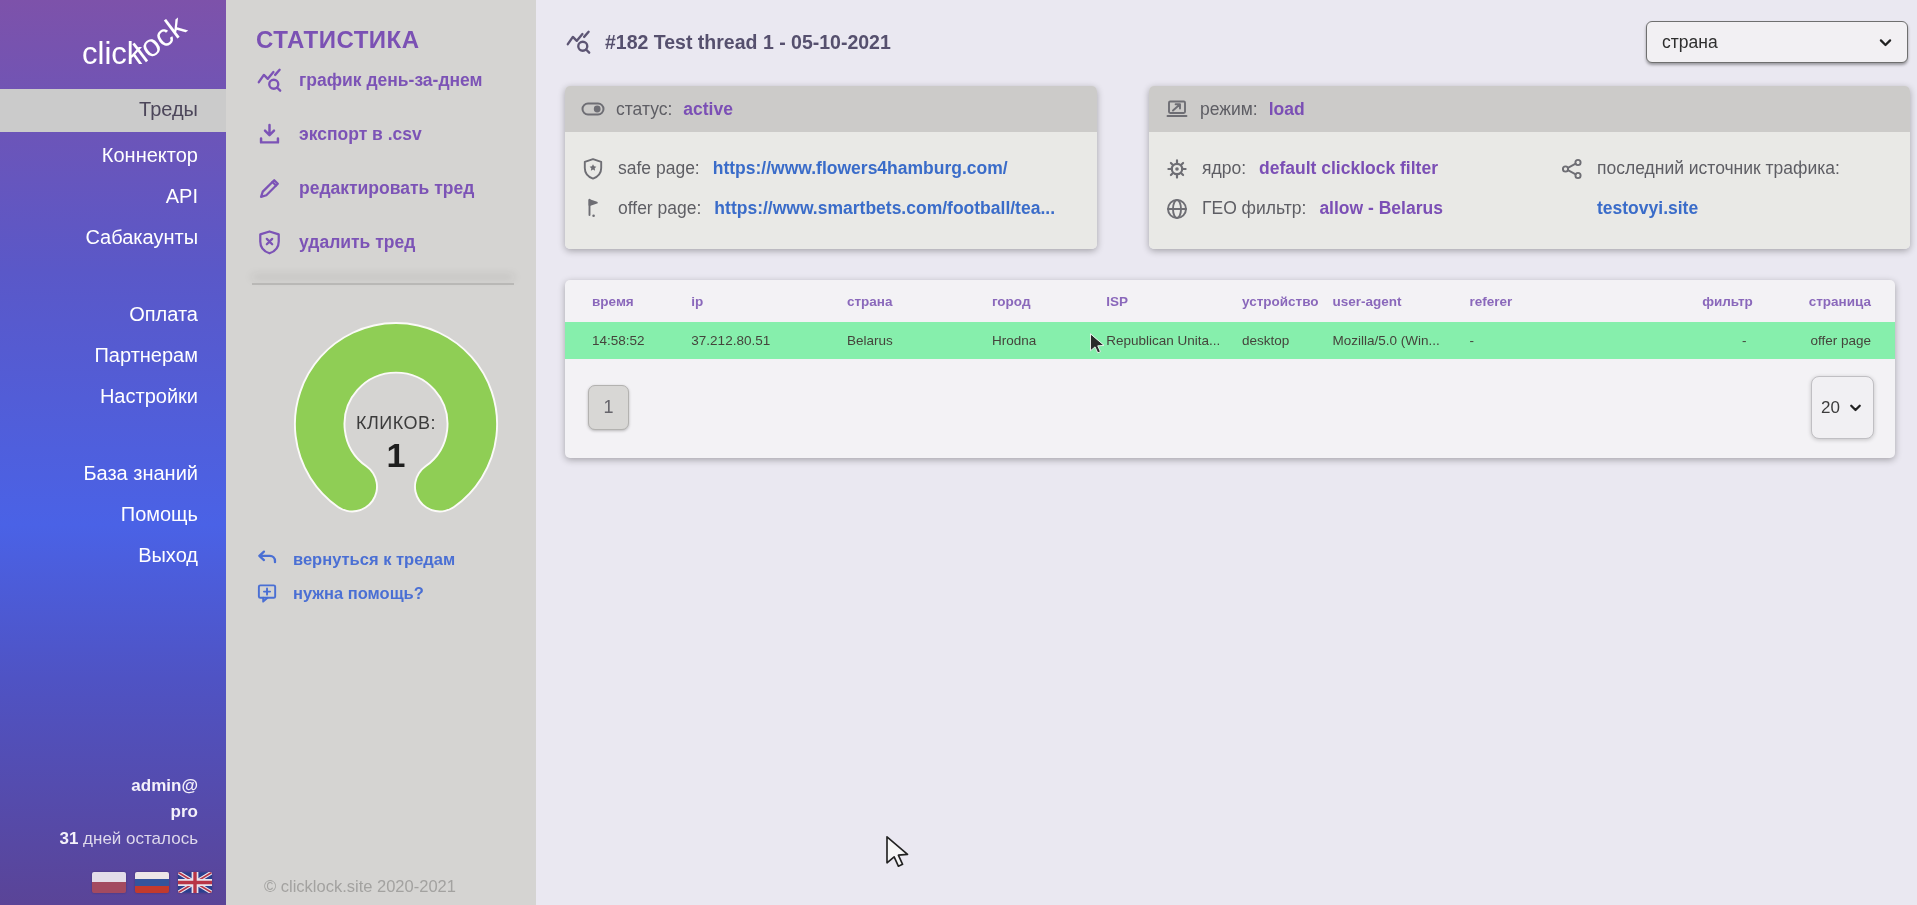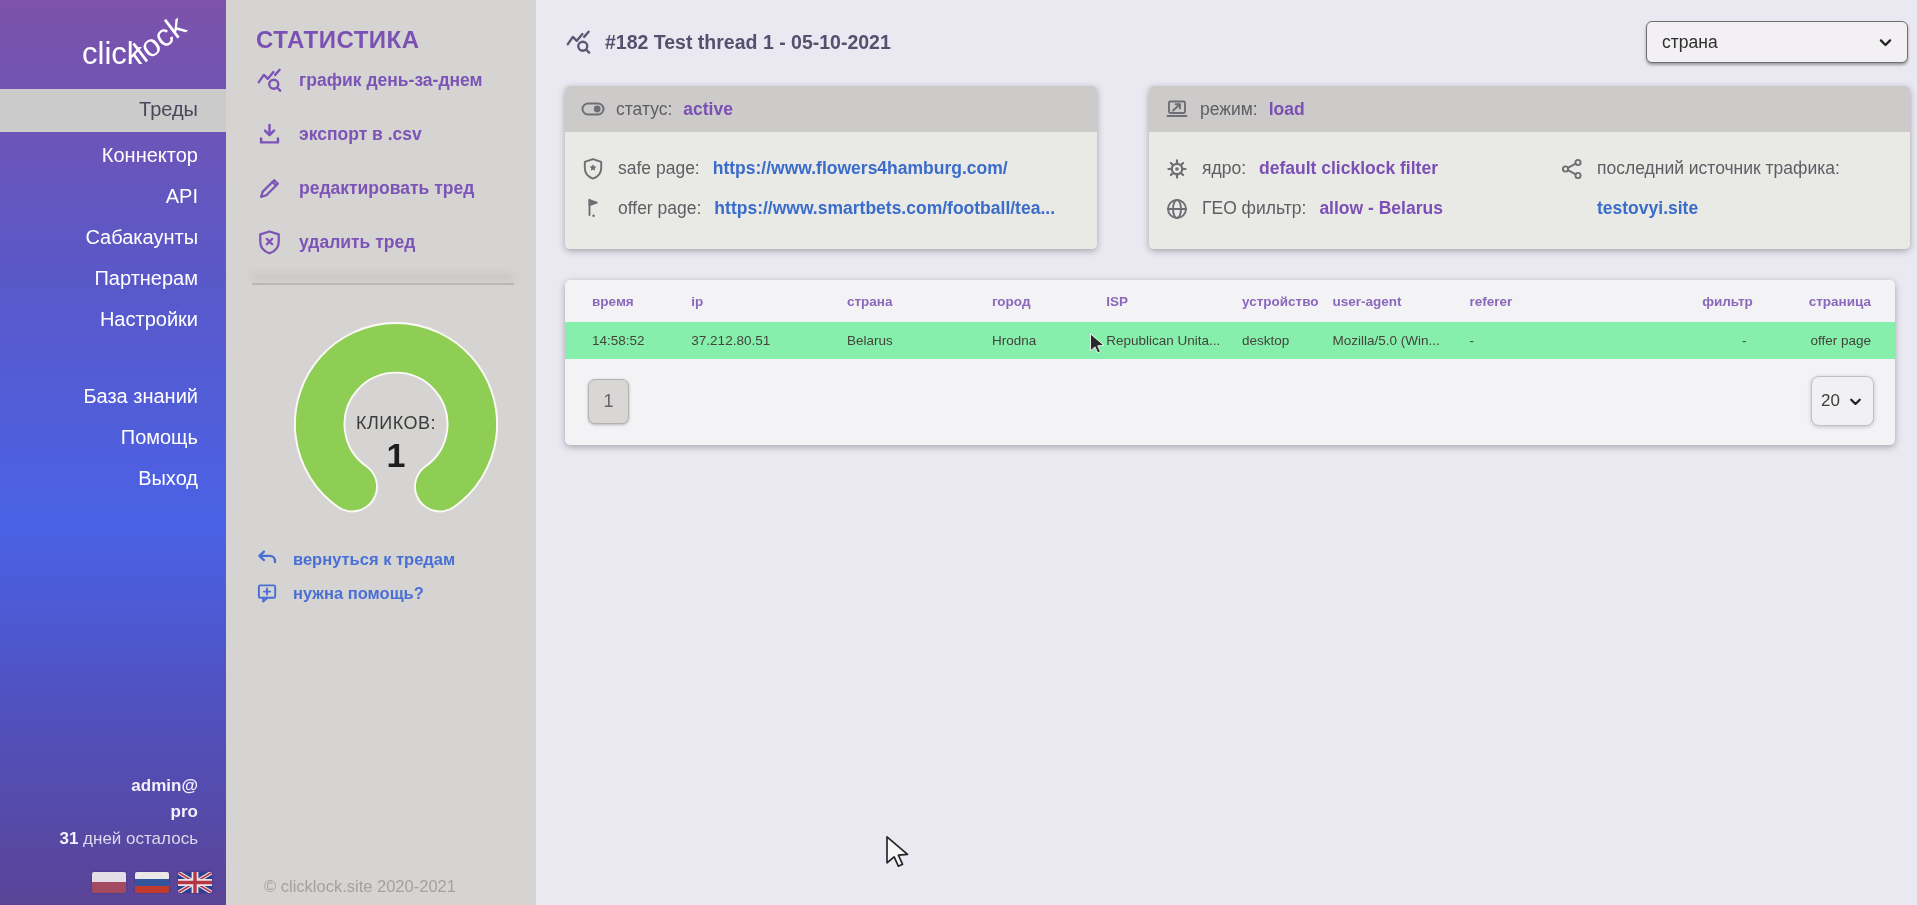--- a/index.html
+++ b/index.html
@@ -79,21 +79,21 @@
   .thead { padding:14px 0 13px; color:#8a68bb; font-weight:bold; font-size:13.5px; }
   .thead > div, .trow > div { padding-right:6px; white-space:nowrap; overflow:hidden; }
   .c0 { padding-left:27px; }
   .c9 { text-align:right; padding-right:24px !important; }
   .trow { background:#86efac; padding:11px 0; font-size:13.5px; color:#45443c; cursor:default; }
   .trow .c8 { text-align:center; }
   .tfoot { display:flex; justify-content:space-between; align-items:center; padding:17px 21px 19px 23px; }
   .page-btn { width:41px; height:45px; background:#d8d7d5; border:1px solid #b3b2b0; border-radius:7px;
     color:#66656b; font-size:18px; display:flex; align-items:center; justify-content:center;
     box-shadow:0 1px 3px rgba(0,0,0,.25); cursor:pointer; }
-  .size-select { width:63px; height:50px; background:#f1f0f3; border:1px solid #c0bfc3; border-radius:8px;
+  .size-select { width:63px; height:63px; background:#f1f0f3; border:1px solid #c0bfc3; border-radius:8px;
     display:flex; align-items:center; justify-content:center; gap:7px; font-size:17px; color:#3c3c3c;
     box-shadow:0 1px 4px rgba(0,0,0,.2); cursor:pointer; }
 
   
   .cursor { position:absolute; z-index:50; pointer-events:none; }
   #cursor-a { left:1089px; top:333px; }
   #cursor-b { left:885px; top:835px; }
 
   .icon { display:inline-flex; }
   svg { stroke-linecap:round; stroke-linejoin:round; }
@@ -106,20 +106,21 @@
   <aside class="sidebar">
     <div class="logo">
       <span class="logo-click">click</span>
       <span class="logo-lock">lock</span>
     </div>
     <nav>
       <div class="nav-item active">Треды</div>
       <div class="nav-item">Коннектор</div>
       <div class="nav-item">API</div>
       <div class="nav-item">Сабакаунты</div>
+      <div class="nav-item nav-gap">Оплата</div>
       <div class="nav-item">Партнерам</div>
       <div class="nav-item">Настройки</div>
       <div class="nav-item nav-gap">База знаний</div>
       <div class="nav-item">Помощь</div>
       <div class="nav-item">Выход</div>
     </nav>
     <div class="side-spacer"></div>
     <div class="account">
       <div class="acc-bold">admin@</div>
       <div class="acc-bold">pro</div>

